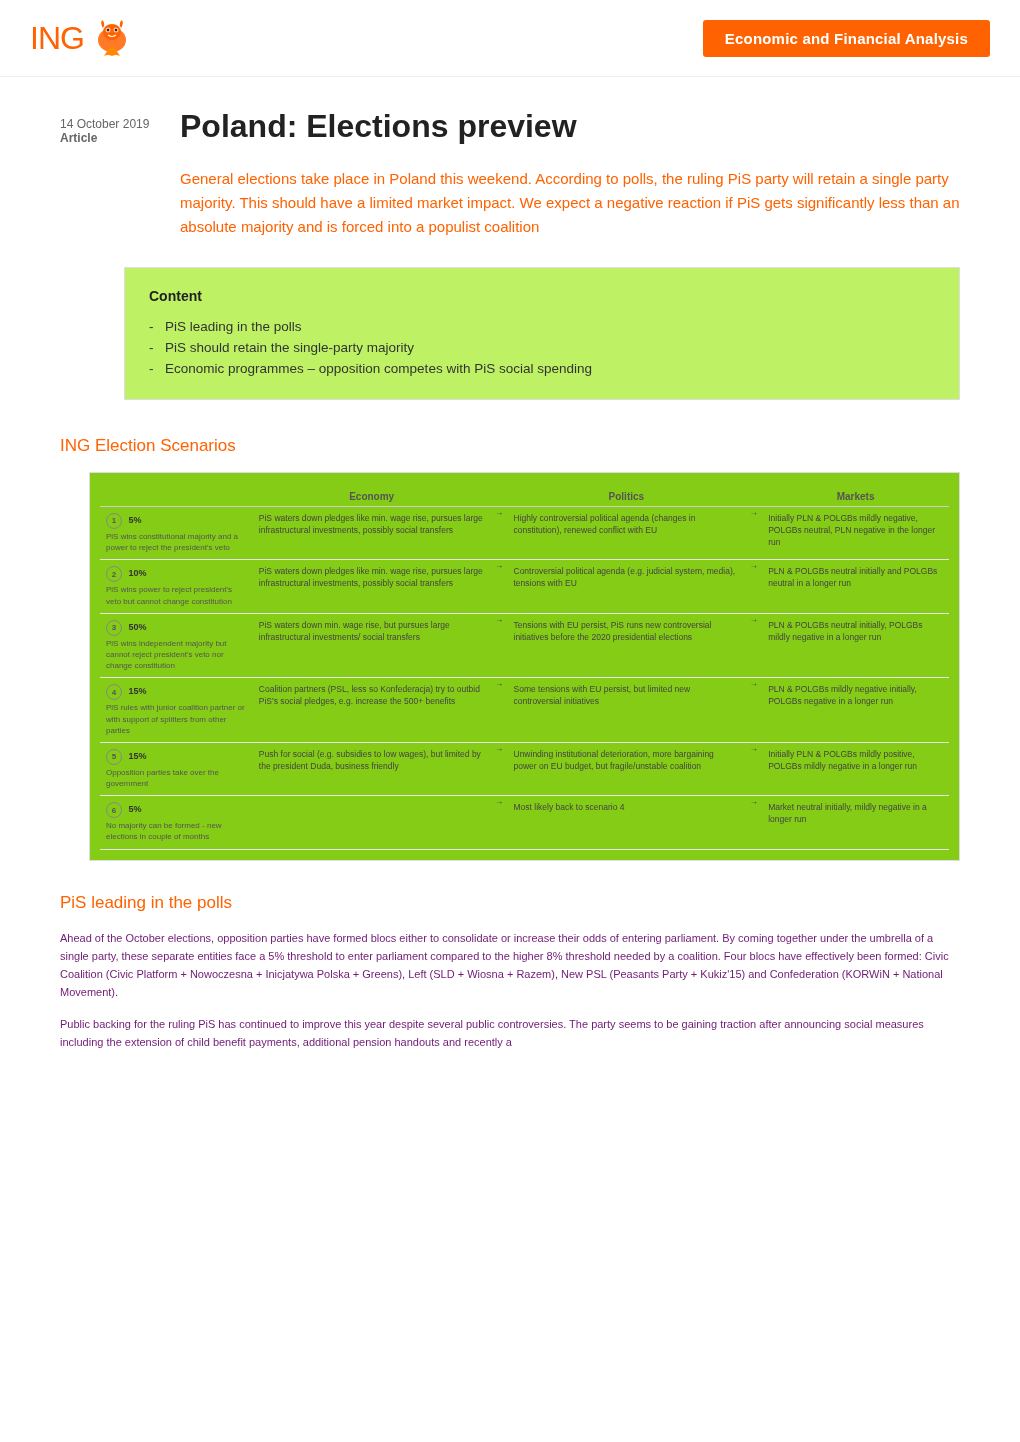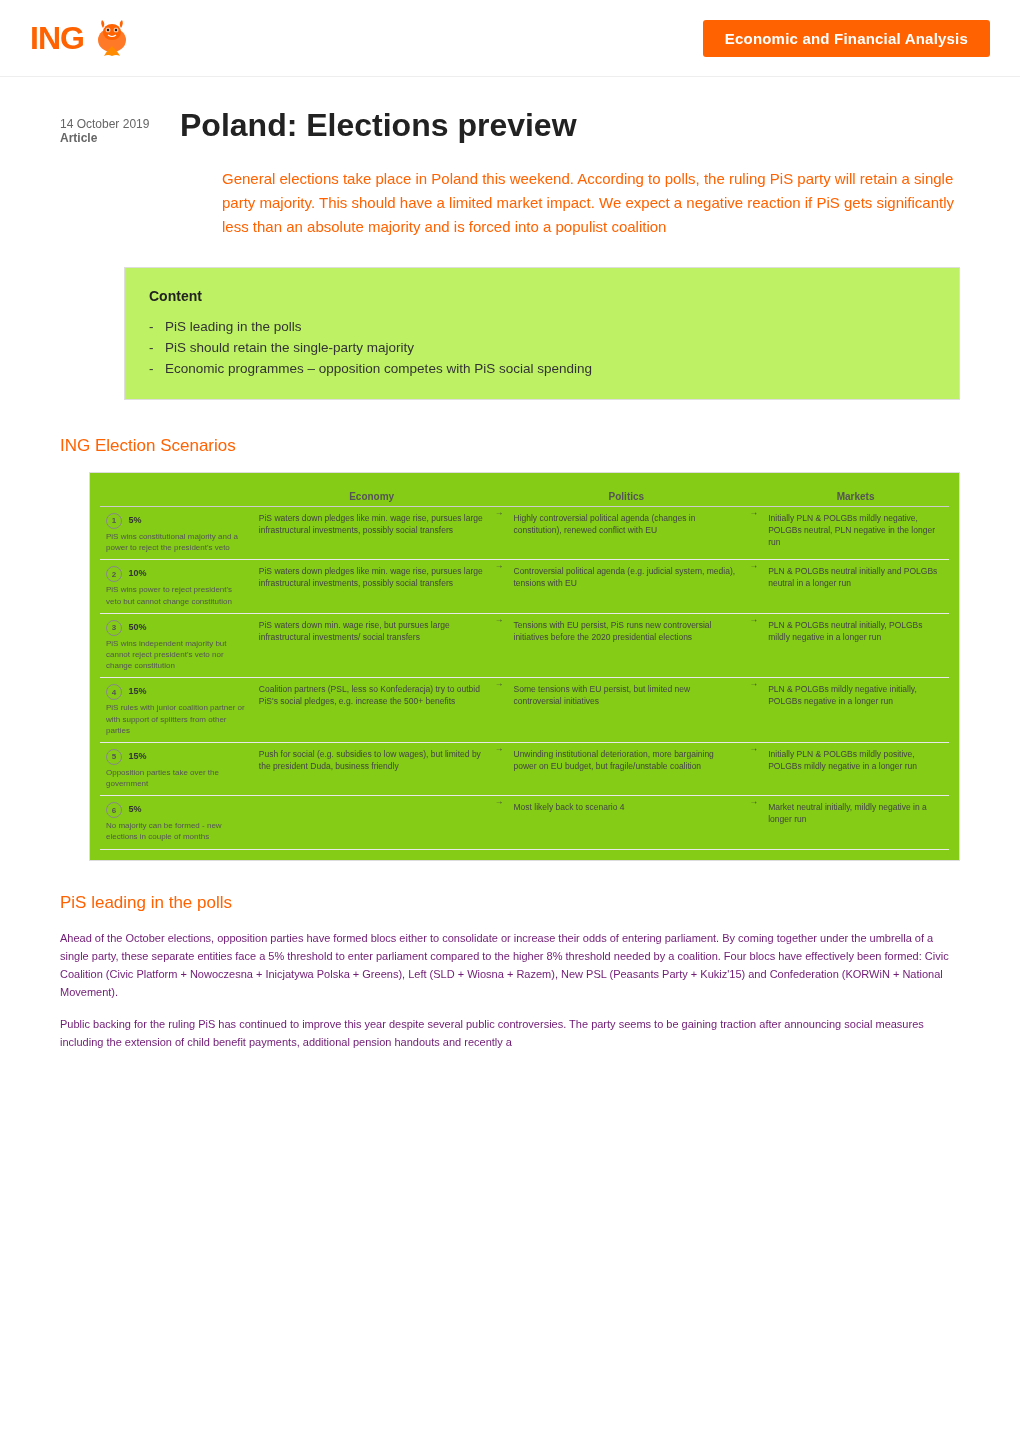--- a/index.html
+++ b/index.html
@@ -18,21 +18,21 @@
       justify-content: space-between;
       padding: 18px 30px 18px 30px;
       border-bottom: 1px solid #eee;
     }
     .logo-container {
       display: flex;
       align-items: center;
     }
     .logo-ing {
       font-size: 32px;
-      font-weight: 700;
+      font-weight: 400;
       color: #ff6200;
       letter-spacing: -1px;
     }
     .logo-lion {
       width: 48px;
       height: 40px;
       margin-left: 4px;
     }
     .header-title-badge {
       background: #ff6200;
@@ -61,34 +61,33 @@
       font-size: 32px;
       font-weight: 900;
       color: #222;
       line-height: 1.15;
       flex: 1;
     }
 
     
     .title-row {
       display: flex;
-      align-items: flex-start;
+      align-items: center;
       margin-bottom: 22px;
     }
     .title-meta {
       width: 120px;
       min-width: 120px;
       padding-top: 10px;
     }
 
     
     .subtitle-section {
       display: flex;
       margin-bottom: 28px;
-      gap: 42px;
     }
     .subtitle-spacer { width: 120px; min-width: 120px; }
     .subtitle-text {
       flex: 1;
       font-size: 15px;
       color: #ff6200;
       line-height: 1.6;
       font-weight: 400;
     }
 

